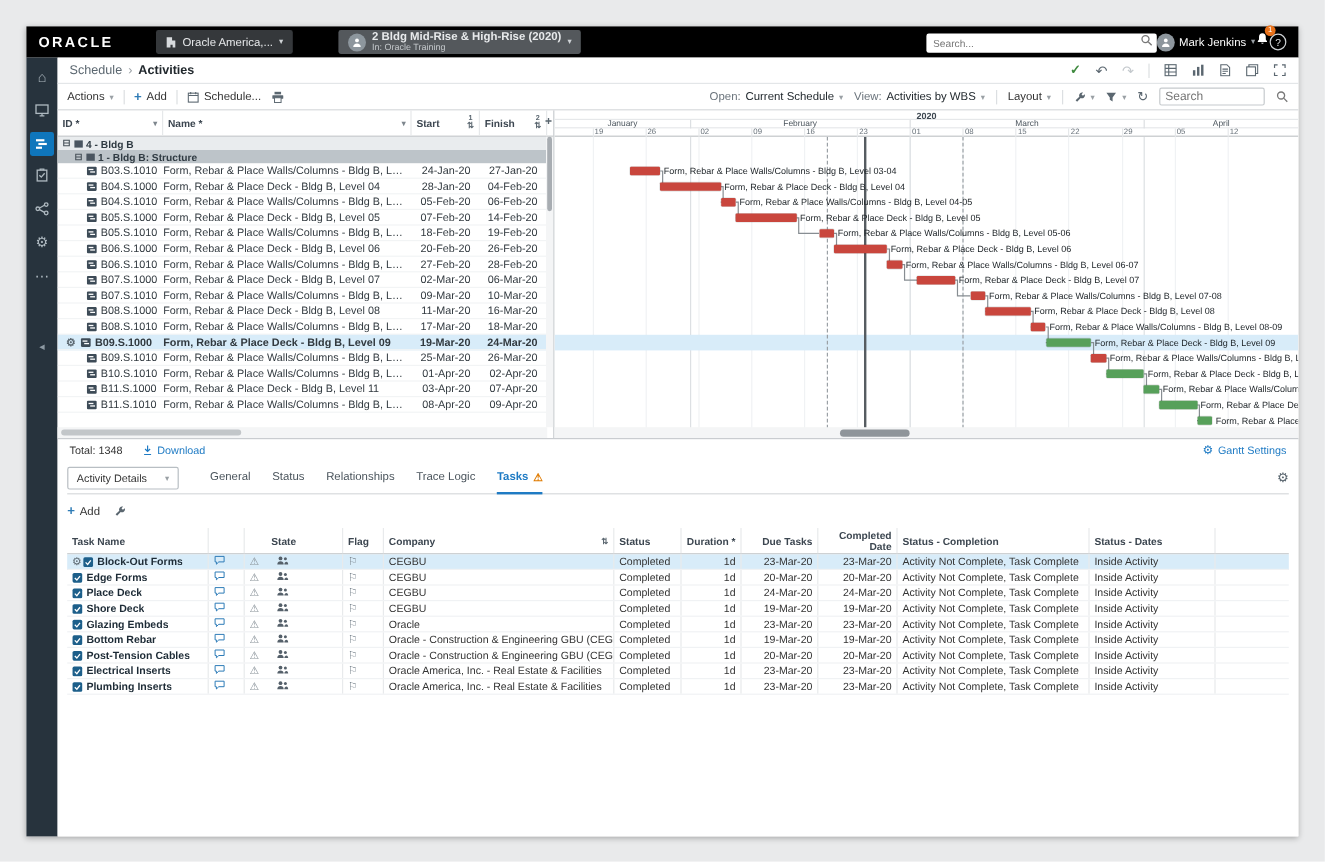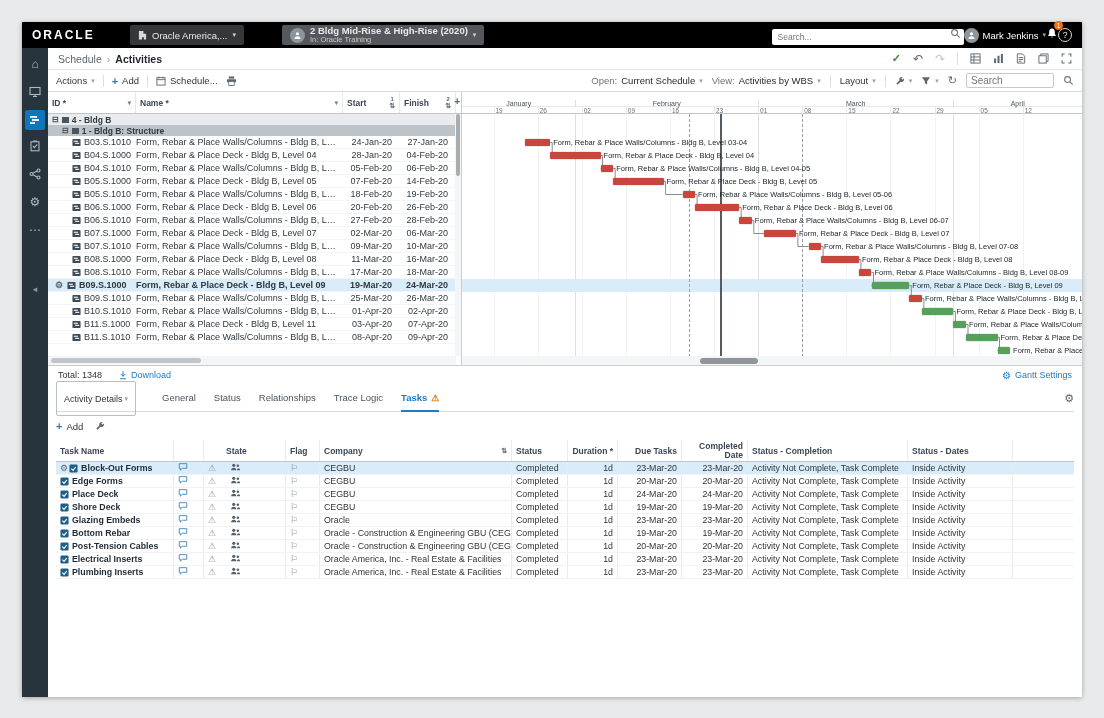--- a/index.html
+++ b/index.html
@@ -103,21 +103,21 @@
 .g-hscroll{position:absolute;left:0;right:0;bottom:0;height:9px;background:#f4f5f6}
 .hthumb{position:absolute;top:1.5px;height:6px;width:58px;background:#8f959a;border-radius:3px;left:238px}
 
 .totalbar{position:absolute;top:318px;height:18px;left:0;right:0;display:flex;align-items:center;padding:0 10px;font-size:9px;gap:16px}
 .dl{color:#1f7bc4;display:flex;align-items:center;gap:3px;cursor:pointer}
 .gset{margin-left:auto;color:#1f7bc4;display:flex;align-items:center;gap:4px;cursor:pointer}
 .gsgear{font-size:10px}
 
 .details{position:absolute;top:336px;left:0;right:0;bottom:0}
 .tabsrow{position:absolute;top:2px;left:8px;right:8px;height:26px;border-bottom:1px solid #d7dadc;display:flex;align-items:center;gap:18px;font-size:9.5px;color:#4a545c}
-.ad-btn{border:1px solid #b8bec3;border-radius:2px;height:35px;display:flex;align-items:center;padding:0 7px;gap:2px;font-size:9px;color:#333;margin-right:8px;cursor:pointer}
+.ad-btn{border:1px solid #b8bec3;border-radius:2px;height:19px;display:flex;align-items:center;padding:0 7px;gap:15px;font-size:9px;color:#333;margin-right:8px;cursor:pointer}
 .tabshost{display:flex;gap:18px;height:26px}
 .dtab{height:26px;display:flex;align-items:center;gap:4px;border-bottom:2px solid transparent;cursor:pointer;margin-bottom:-1px}
 .dtab.active{color:#1f7bc4;font-weight:bold;border-bottom-color:#1f7bc4}
 .tabwarn{color:#e07b00;font-size:9px}
 .tabs-gear{margin-left:auto;color:#5b6770;font-size:11px;cursor:pointer}
 .addrow{position:absolute;top:31px;left:8px;height:22px;display:flex;align-items:center;gap:12px;font-size:9.5px}
 .taskgrid{position:absolute;top:56px;left:8px;right:8px}
 .tg-header{display:flex;height:22px;border-bottom:1px solid #c2c6c9;font-size:8.5px;font-weight:bold;color:#3c4650;align-items:center}
 .tgh{padding:0 4px;border-right:1px solid #e8eaec;height:100%;display:flex;align-items:center;overflow:hidden;cursor:pointer}
 .tw-name{width:118px}.tw-comment{width:30px}.tw-state{width:82px}.tw-flag{width:34px}
@@ -658,20 +658,21 @@
         <div class="vscroll">
             <div class="vthumb"></div>
           </div>
         <div class="at-hscroll">
             <div class="at-hthumb"></div>
           </div>
       </div>
 
       <div class="gantt">
         <div class="g-header">
+          <div class="g-year">2020</div>
           <div class="g-months">
               <div class="g-mlabel" style="left: 56.7px;">January</div>
               <div class="g-mlabel" style="left: 204.75px;">February</div>
               <div class="g-msep" style="left: 113.4px;"></div>
               <div class="g-mlabel" style="left: 393.75px;">March</div>
               <div class="g-msep" style="left: 296.1px;"></div>
               <div class="g-mlabel" style="left: 555.7px;">April</div>
               <div class="g-msep" style="left: 491.4px;"></div>
             </div>
           <div class="g-weeks">

